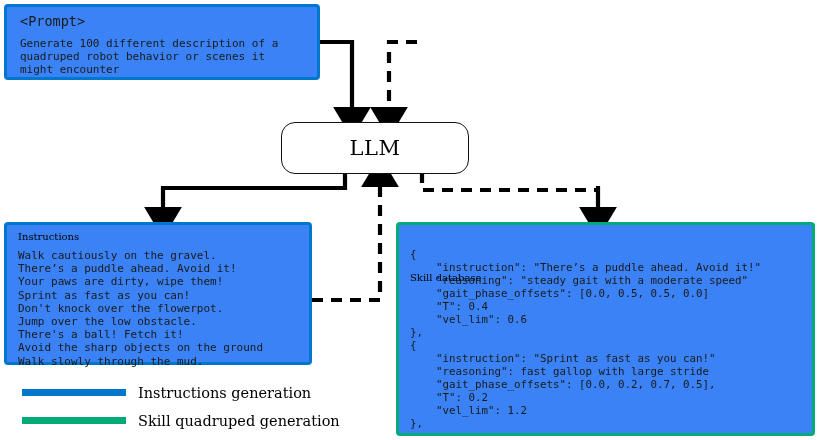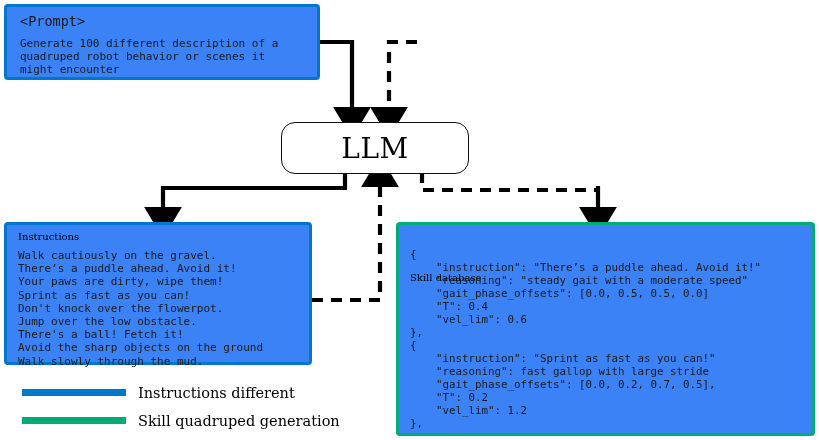--- a/index.html
+++ b/index.html
@@ -28,21 +28,21 @@
   #prompt-box .body-mono{position:absolute;left:13px;top:30px;}
 
   #meta-box{left:417px;top:4px;width:398px;height:76px;}
   #meta-box .hdr-mono{position:absolute;left:13px;top:6px;}
   #meta-box .body-mono-sm{position:absolute;left:13px;top:31px;}
 
   #llm-box{position:absolute;left:281px;top:122px;width:186px;height:50px;
            border:1.6px solid #111;border-radius:14px;background:#fff;}
   #llm-label{position:absolute;left:0;top:0;width:186px;height:50px;
              display:flex;align-items:center;justify-content:center;
-             font-family:"DejaVu Serif",serif;font-size:28px;color:#000;letter-spacing:.5px;}
+             font-family:"DejaVu Serif",serif;font-size:21px;color:#000;letter-spacing:.5px;}
 
   #instr-box{left:4px;top:222px;width:308px;height:143px;}
   #instr-box .hdr-serif{position:absolute;left:11px;top:4px;}
   #instr-box .body-mono{position:absolute;left:11px;top:24px;}
 
   #skill-box{left:396px;top:222px;width:419px;height:214px;}
   #skill-box .hdr-serif{position:absolute;left:11px;top:4px;margin-top:41px;}
   #skill-box .code{position:absolute;left:11px;top:23px;}
 
   #legend{position:absolute;left:0px;top:378px;width:340px;height:60px;}
@@ -119,21 +119,21 @@
     "reasoning": fast gallop with large stride
     "gait_phase_offsets": [0.0, 0.2, 0.7, 0.5],
     "T": 0.2
     "vel_lim": 1.2
 },</div>
   </div>
 
   <div id="legend">
     <div class="lg-row r1">
       <div class="swatch blue"></div>
-      <div class="lg-text">Instructions different</div>
+      <div class="lg-text">Instructions generation</div>
     </div>
     <div class="lg-row r2">
       <div class="swatch green"></div>
       <div class="lg-text">Skill quadruped generation</div>
     </div>
   </div>
 
 </div>
 
 </body></html>

